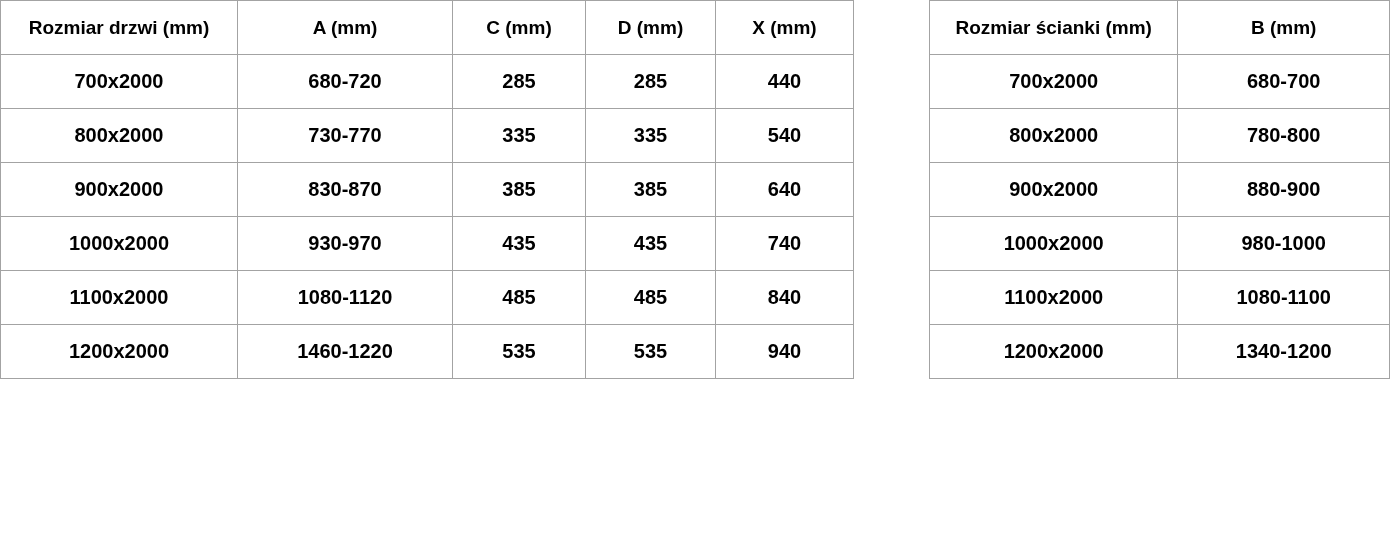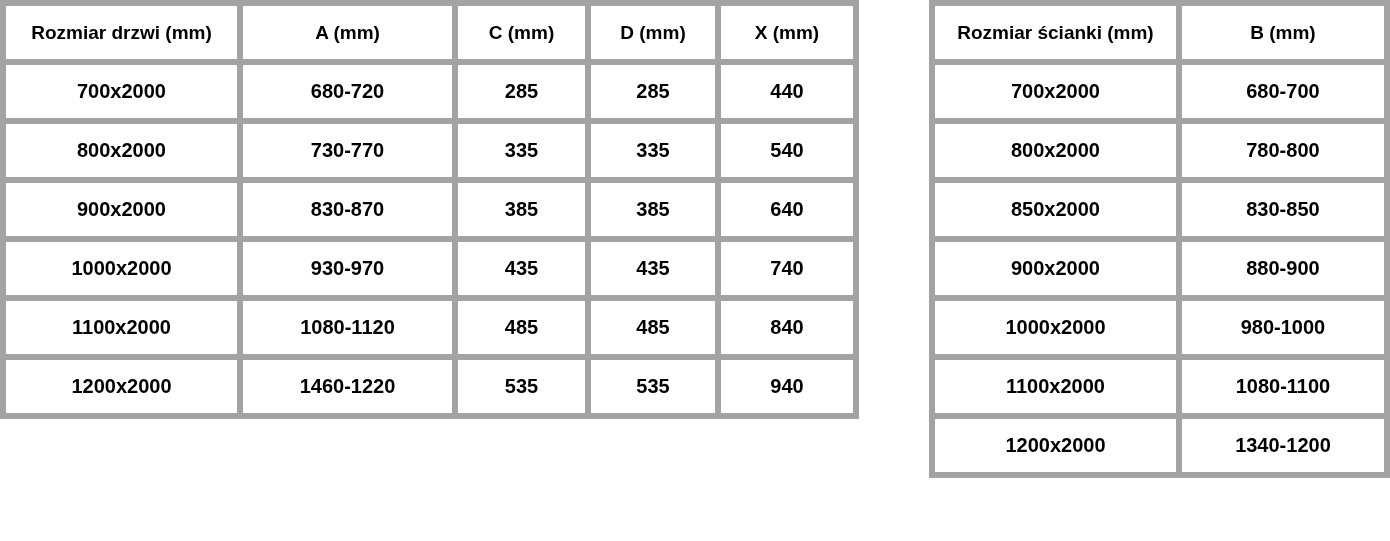--- a/index.html
+++ b/index.html
@@ -19,21 +19,21 @@
     position: relative;
     width: 1390px;
     height: 541px;
   }
   table.spec {
     border-collapse: collapse;
     table-layout: fixed;
     position: absolute;
   }
   table.spec td, table.spec th {
-    border: 6px solid #a3a3a3;
+    border: 1px solid #a3a3a3;
     text-align: center;
     vertical-align: middle;
     font-size: 20px;
     font-weight: bold;
     padding: 0;
     height: 53px;
     line-height: 53px;
     white-space: nowrap;
   }
   table.spec th {
@@ -141,24 +141,20 @@
     <tbody>
       <tr>
         <td>700x2000</td>
         <td>680-700</td>
       </tr>
       <tr>
         <td>800x2000</td>
         <td>780-800</td>
       </tr>
       <tr>
-        <td>850x2000</td>
-        <td>830-850</td>
-      </tr>
-      <tr>
         <td>900x2000</td>
         <td>880-900</td>
       </tr>
       <tr>
         <td>1000x2000</td>
         <td>980-1000</td>
       </tr>
       <tr>
         <td>1100x2000</td>
         <td>1080-1100</td>

